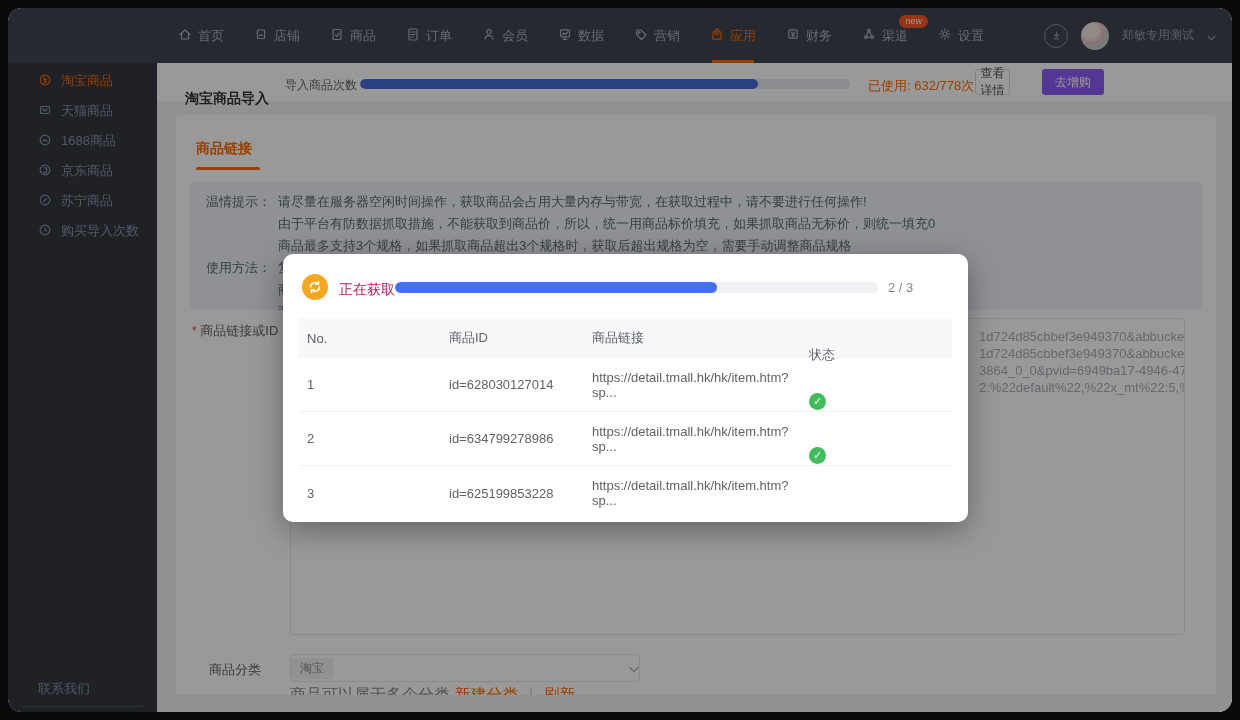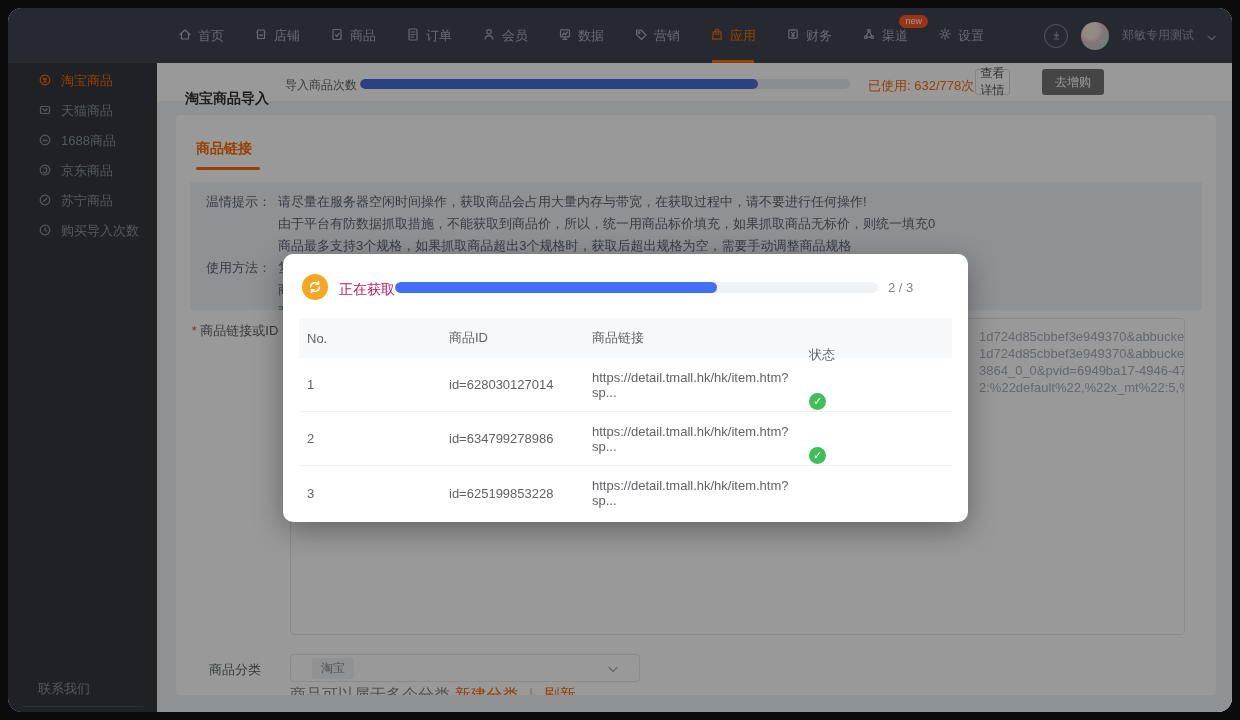--- a/index.html
+++ b/index.html
@@ -41,40 +41,40 @@
 
   
   .page-header { position:absolute; left:149px; top:55px; right:0; height:38px; background:#ffffff; z-index:4; }
   .ph-title { position:absolute; left:28px; top:27px; font-size:14px; font-weight:bold; color:#333; }
   .ph-usage-label { position:absolute; left:128px; top:14px; font-size:12px; color:#666; }
   .ph-track { position:absolute; left:203px; top:16px; width:490px; height:10px; border-radius:5px; background:#e8eaee; overflow:hidden; }
   .ph-fill { height:100%; border-radius:5px; background:#4a6fd6; }
   .ph-usage-text { position:absolute; left:711px; top:14px; font-size:13px; color:#ff6a00; }
   .btn-detail { position:absolute; left:818px; top:6px; width:35px; height:26px; background:#fff;
     border:1px solid #d9d9d9; border-radius:3px; font-size:12px; color:#555; display:flex; align-items:center; justify-content:center; cursor:pointer; }
-  .btn-buy { position:absolute; left:885px; top:6px; width:62px; height:26px; background:#737373; border:none;
+  .btn-buy { position:absolute; left:885px; top:6px; width:62px; height:26px; background:#8b5cf6; border:none;
     border-radius:3px; font-size:12px; color:#fff; display:flex; align-items:center; justify-content:center; cursor:pointer; }
 
   
   .content { position:absolute; left:149px; top:93px; right:0; bottom:0; background:#f0f2f5; }
   .card { position:absolute; left:19px; top:14px; width:1040px; height:580px; background:#fff;
     border-radius:4px; overflow:hidden; }
   .tab { position:absolute; left:20px; top:25px; font-size:14px; font-weight:bold; color:#ff6a00; cursor:pointer; }
   .tab-underline { position:absolute; left:20px; top:52px; width:64px; height:3px; background:#ff6a00; border-radius:2px; }
   .tipbox { position:absolute; left:14px; top:67px; right:14px; height:128px; background:#eef2f8;
     border-radius:3px; padding:9px 6px 9px 16px; font-size:13px; color:#5f6672; line-height:22px; overflow:hidden; }
   .tip-line { white-space:nowrap; }
   .tip-label { display:inline-block; width:72px; }
   .form-label { position:absolute; left:14px; width:90px; text-align:center; font-size:13px; color:#606266; }
   .req::before { content:"* "; color:#e25050; }
   .ta { position:absolute; left:114px; top:203px; width:895px; height:317px; background:#fff;
     border:1px solid #e3e6eb; border-radius:4px; padding:9px 10px; overflow:hidden; }
   .ta-line { white-space:nowrap; font-size:13px; line-height:17px; color:#a8adb5; padding-left:678px; }
   .select { position:absolute; left:114px; top:539px; width:350px; height:28px; background:#fff;
-    border:1px solid #e3e6eb; border-radius:4px; display:flex; align-items:center; padding:0 21px; cursor:pointer; }
+    border:1px solid #e3e6eb; border-radius:4px; display:flex; align-items:center; padding:0 0; cursor:pointer; }
   .select-tag { background:#f0f2f5; border-radius:2px; font-size:12px; color:#888; padding:2px 9px; }
   .select-chevron { margin-left:auto; color:#b0b4bb; }
   .select-chevron svg { stroke:currentColor; fill:none; stroke-width:1.4; stroke-linecap:round; }
   .cat-hint { position:absolute; left:114px; top:570px; font-size:16px; color:#888; white-space:nowrap; }
   .cat-hint a { color:#ff6a00; text-decoration:none; cursor:pointer; }
   .cat-sep { color:#ccc; margin:0 6px; }
 
   
   .dim { position:absolute; inset:0; background:rgba(0,0,0,0.40); z-index:40; }
   .modal { position:absolute; left:275px; top:246px; width:685px; height:268px; background:#fff;

